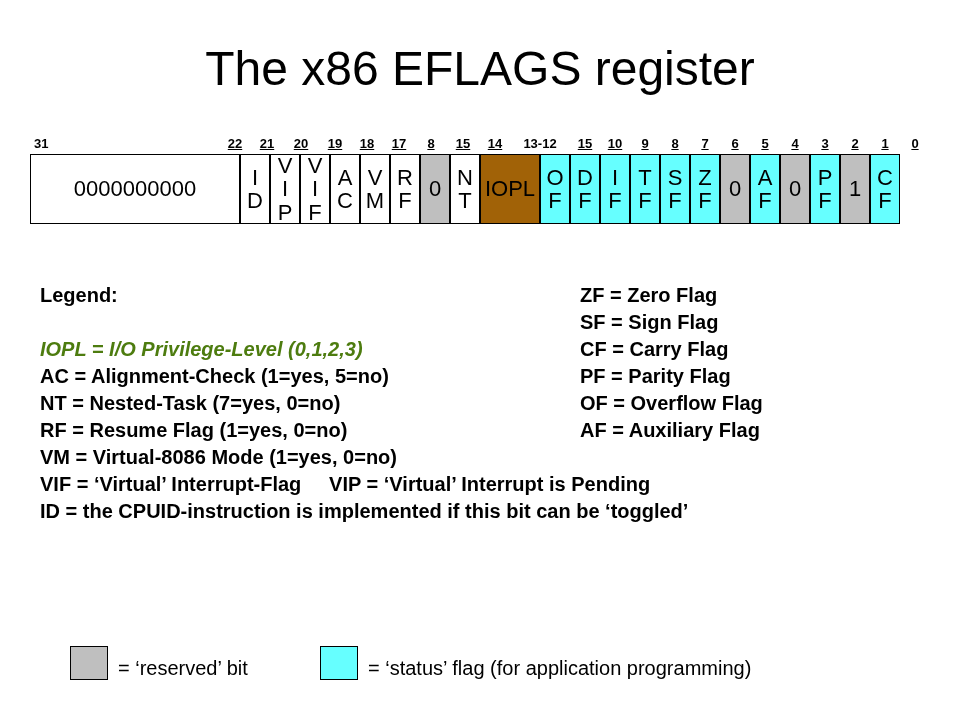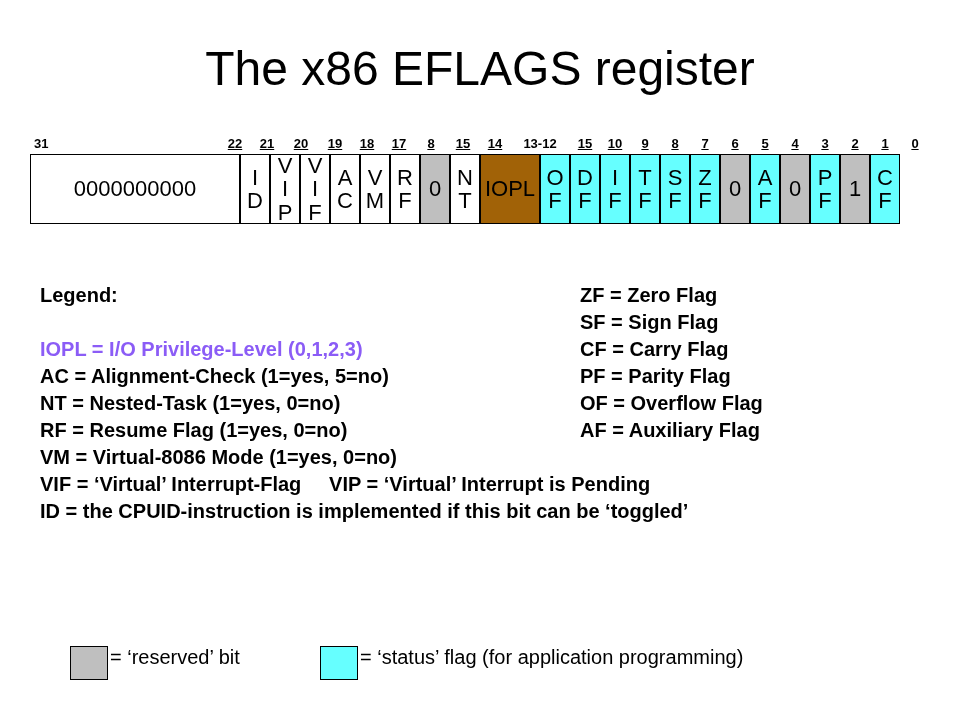--- a/index.html
+++ b/index.html
@@ -82,32 +82,32 @@
     width: 520px;
   }
   .legend-right {
     position: absolute;
     left: 540px;
     top: 0;
     width: 330px;
   }
   .legend-block p { margin: 0 0 4px 0; }
   .indent { margin-left: 30px; }
-  .green { color: #8b5cf6; }
+  .green { color: #4d7c0f; font-style: italic; }
 
   
   .swatch-row {
     position: absolute;
     left: 70px;
     bottom: 40px;
     font-size: 20px;
     font-weight: 400;
     display: flex;
-    align-items: flex-start;
-    gap: 2px;
+    align-items: flex-end;
+    gap: 10px;
   }
   .swatch-row.second { left: 320px; }
   .swatch {
     width: 36px;
     height: 32px;
     border: 1px solid #000;
   }
   .swatch.reserved { background: #bfbfbf; }
   .swatch.status   { background: #66ffff; }
 </style>
@@ -172,21 +172,21 @@
       <div class="cell status w1">C<br>F</div>
     </div>
   </div>
 
   <div class="legend-block">
     <div class="legend-left">
       <p>Legend:</p>
       <p>&nbsp;</p>
       <p class="indent green">IOPL = I/O Privilege-Level (0,1,2,3)</p>
       <p class="indent">AC = Alignment-Check (1=yes, 5=no)</p>
-      <p class="indent">NT = Nested-Task (1=yes, 0=no)</p>
+      <p class="indent">NT = Nested-Task (7=yes, 0=no)</p>
       <p class="indent">RF = Resume Flag (1=yes, 0=no)</p>
       <p class="indent">VM = Virtual-8086 Mode (1=yes, 0=no)</p>
       <p class="indent" style="width:780px">VIF = ‘Virtual’ Interrupt-Flag&nbsp;&nbsp;&nbsp;&nbsp;&nbsp;VIP = ‘Virtual’ Interrupt is Pending</p>
       <p class="indent" style="width:780px">ID = the CPUID-instruction is implemented if this bit can be ‘toggled’</p>
     </div>
     <div class="legend-right">
       <p>ZF = Zero Flag</p>
       <p>SF = Sign Flag</p>
       <p>CF = Carry Flag</p>
       <p>PF = Parity Flag</p>

